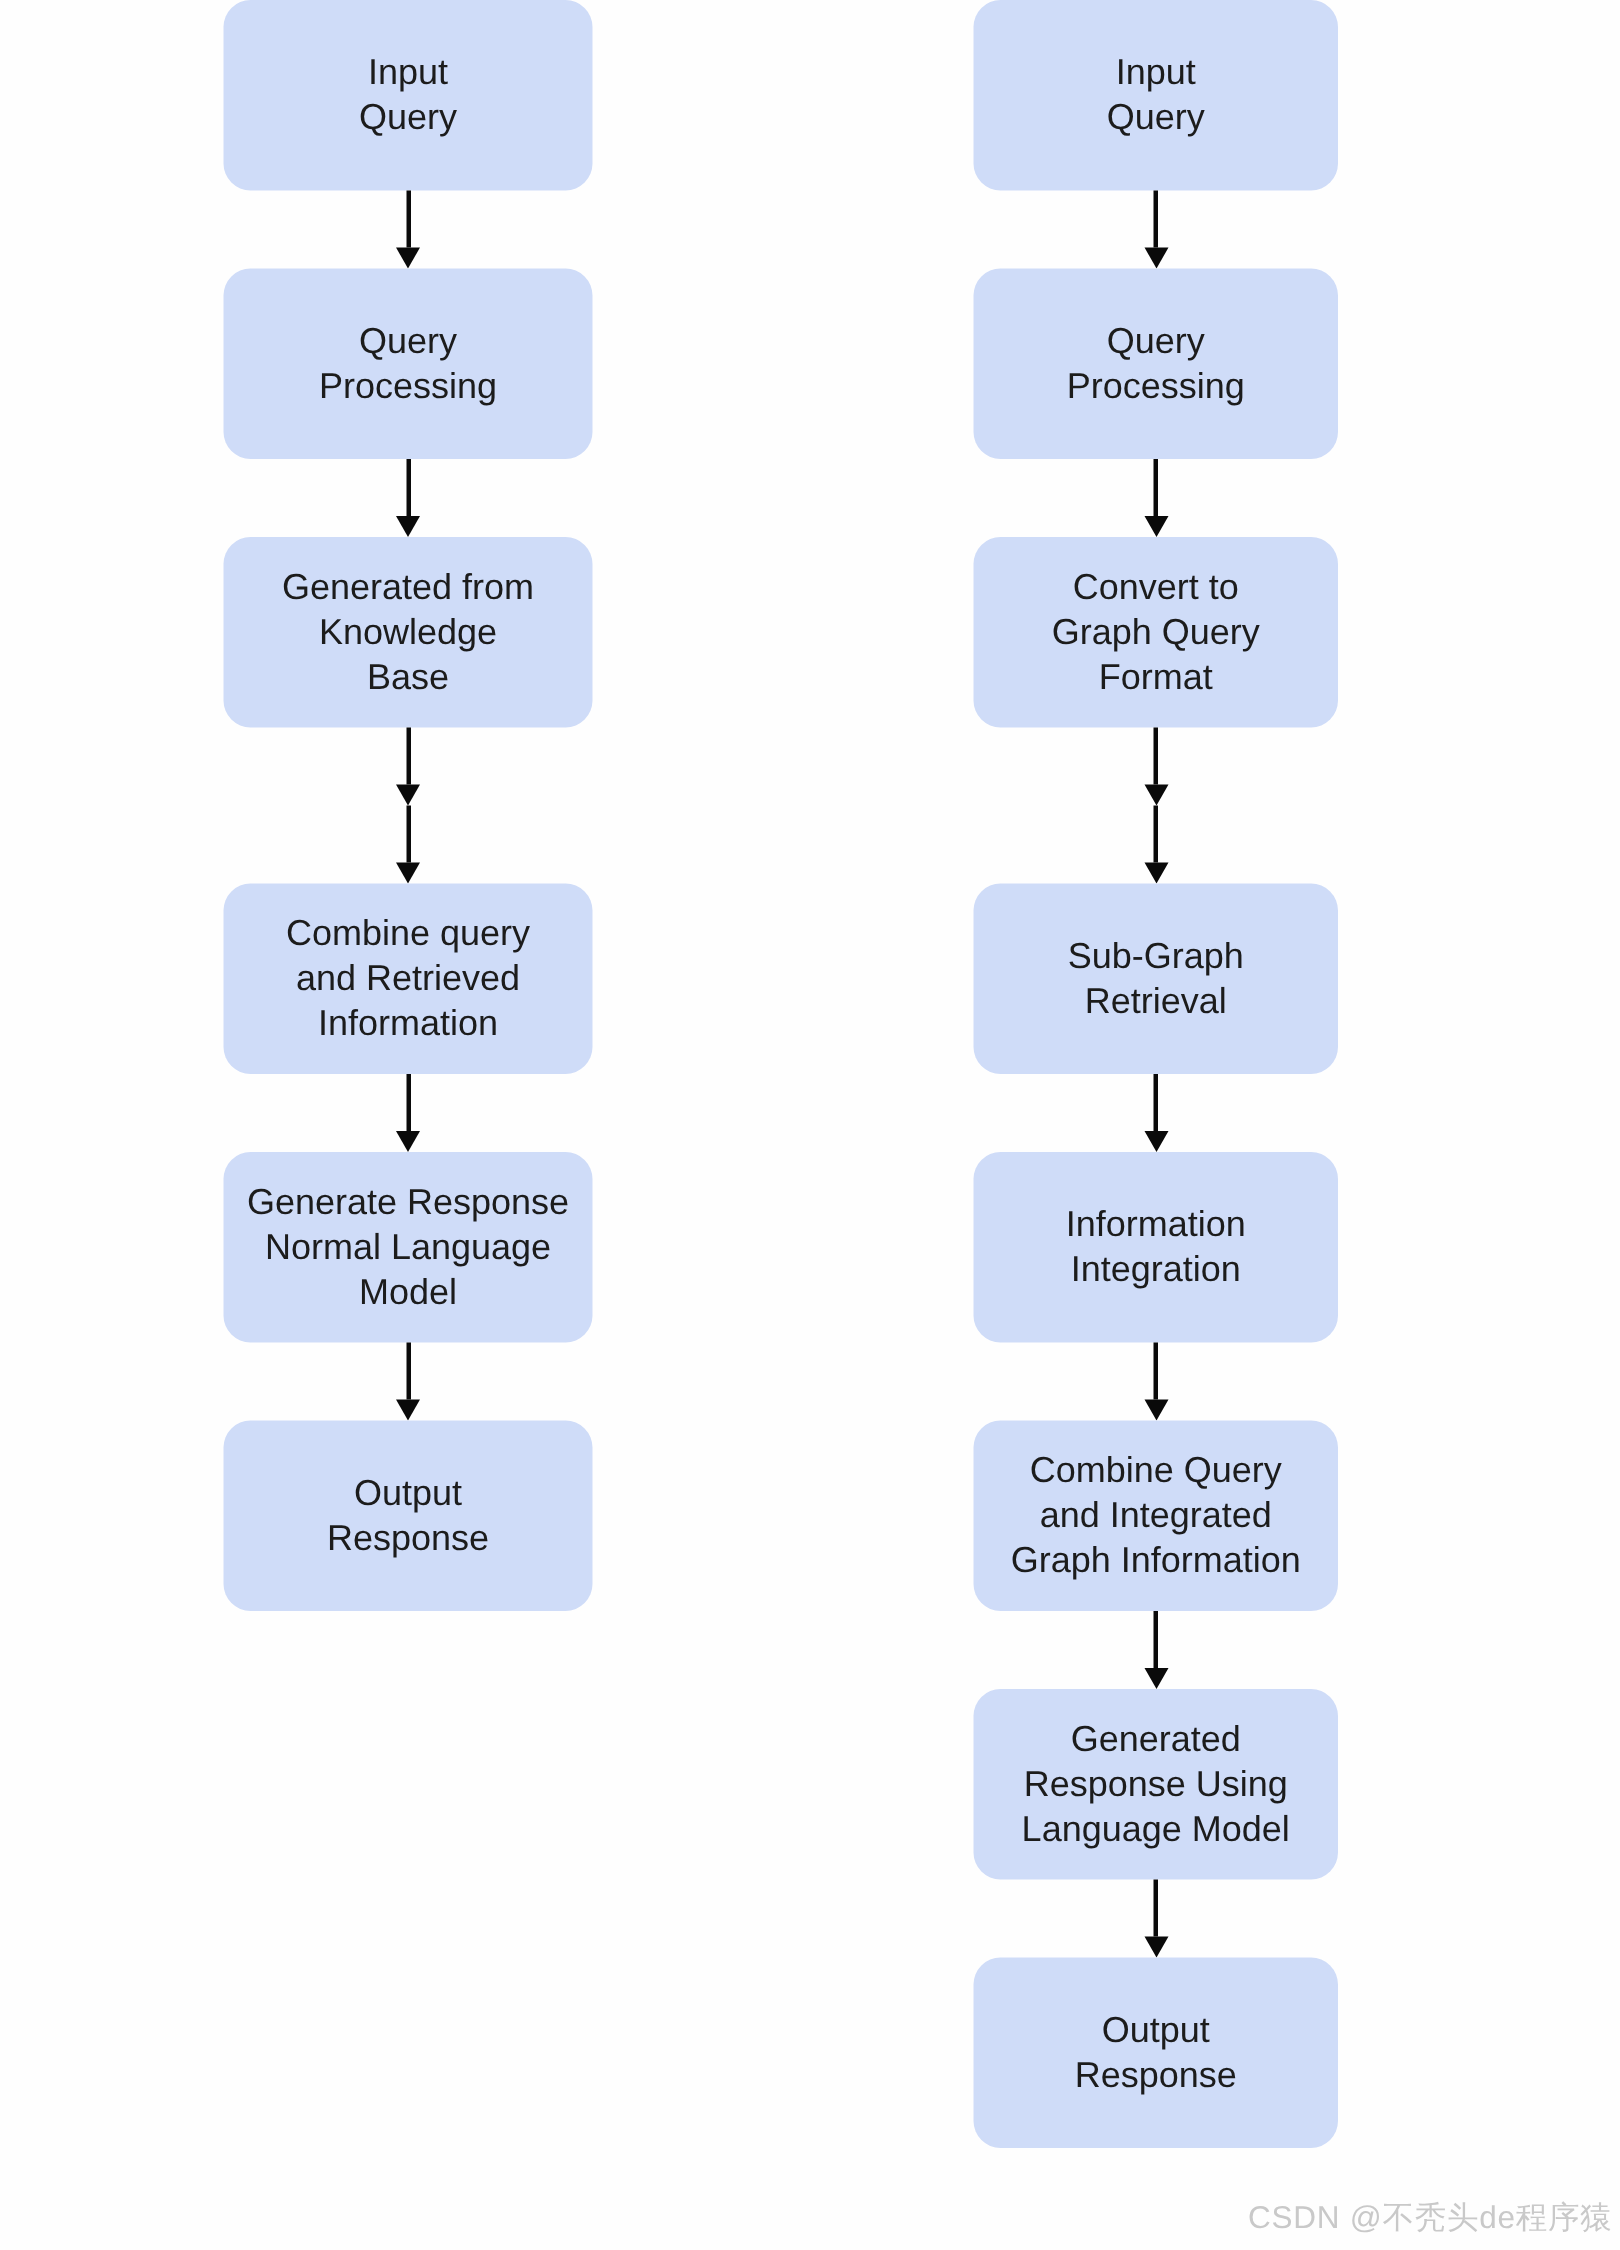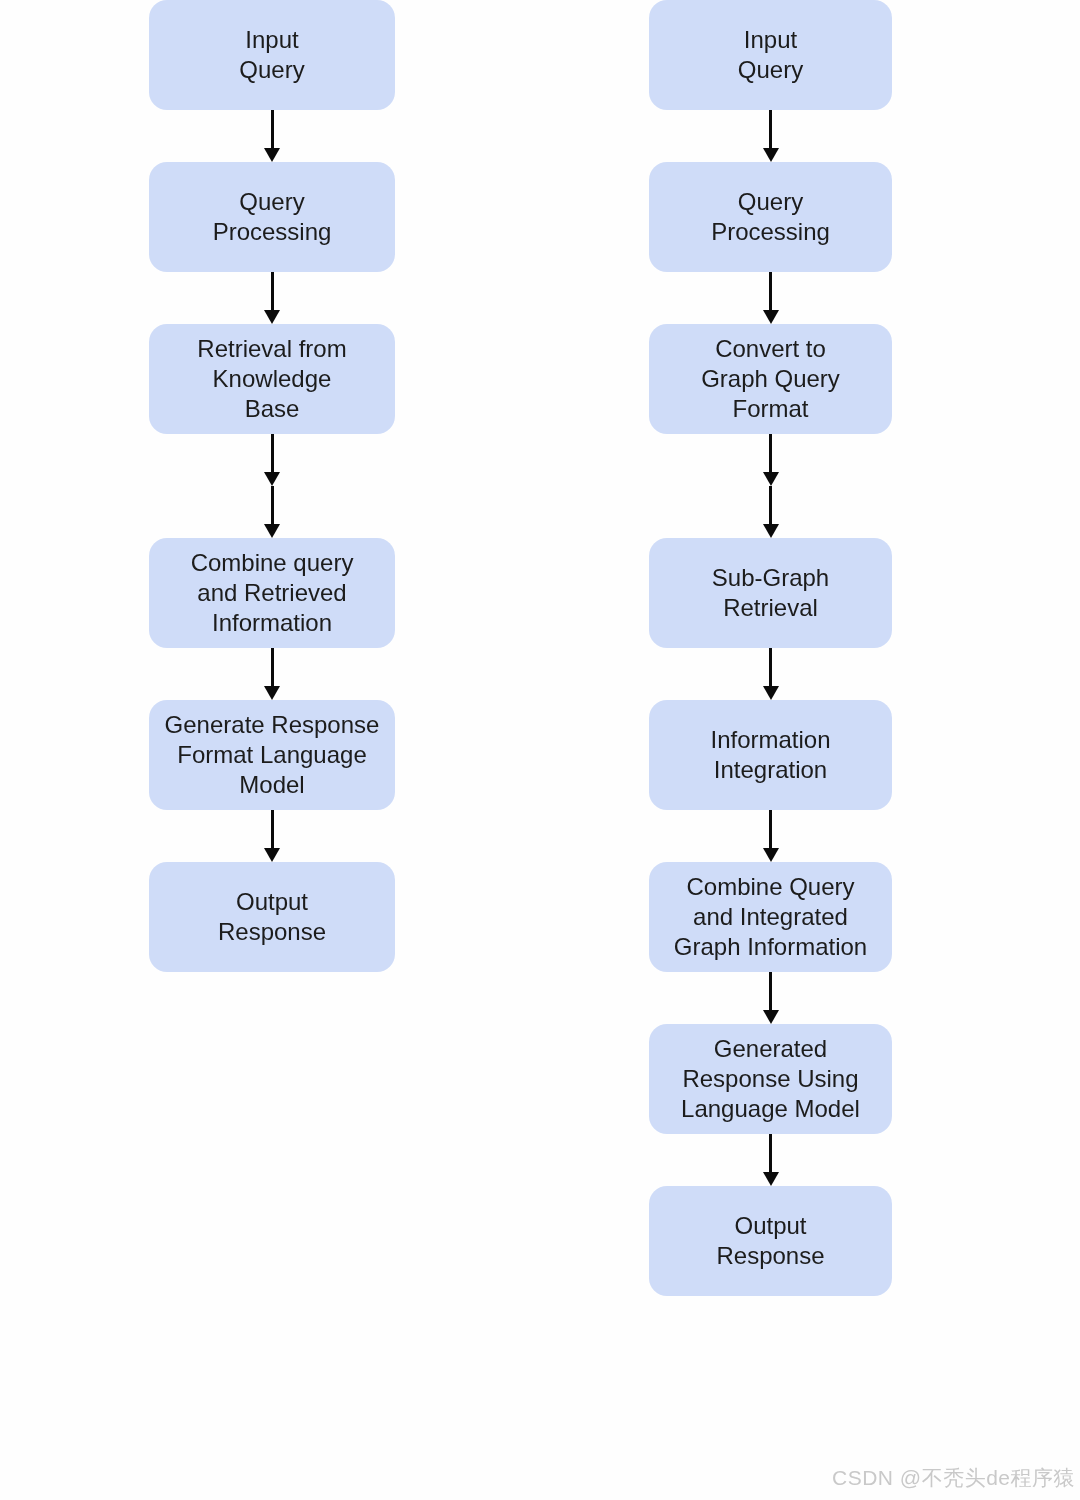--- a/index.html
+++ b/index.html
@@ -29,21 +29,21 @@
     display: flex;
     align-items: center;
     justify-content: center;
     font-size: 27px;
     font-weight: 700;
     color: #111111;
     letter-spacing: 0.2px;
   }
   .node {
     width: 100%;
-    height: 110px;
+    height: 127px;
     background: #cfdcf8;
     border-radius: 18px;
     display: flex;
     align-items: center;
     justify-content: center;
     text-align: center;
     font-size: 24px;
     line-height: 30px;
     color: #1c1c1c;
     white-space: pre-line;
@@ -92,21 +92,21 @@
         <span class="head"></span>
       </div>
 
     <div class="node">Query
 Processing</div>
     <div class="arrow">
         <span class="shaft"></span>
         <span class="head"></span>
       </div>
 
-    <div class="node">Retrieval from
+    <div class="node">Generated from
 Knowledge
 Base</div>
     <div class="arrow">
         <span class="shaft"></span>
         <span class="head"></span>
       </div>
 
     <div class="arrow">
         <span class="shaft"></span>
         <span class="head"></span>
@@ -114,21 +114,21 @@
 
     <div class="node">Combine query
 and Retrieved
 Information</div>
     <div class="arrow">
         <span class="shaft"></span>
         <span class="head"></span>
       </div>
 
     <div class="node">Generate Response
-Format Language
+Normal Language
 Model</div>
     <div class="arrow">
         <span class="shaft"></span>
         <span class="head"></span>
       </div>
 
     <div class="node">Output
 Response</div>
   </section>
 

